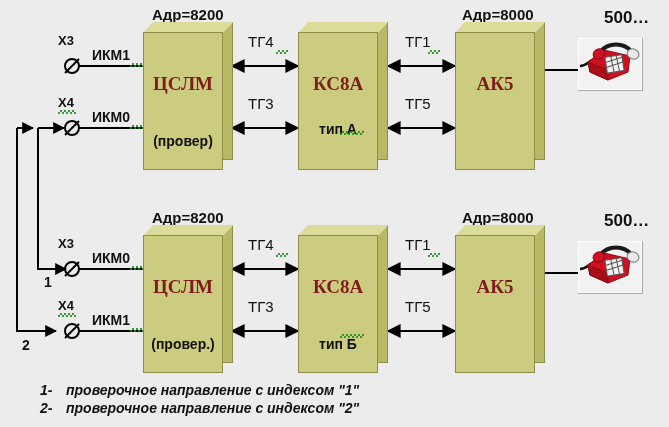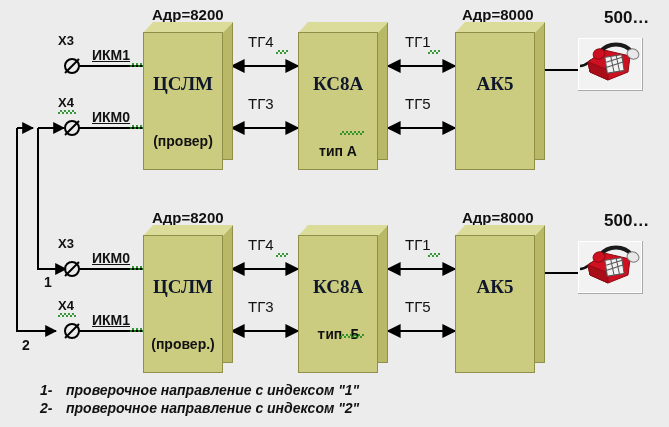--- a/index.html
+++ b/index.html
@@ -32,34 +32,34 @@
     clip-path:polygon(0 10px,100% 0,100% 100%,0 100%);
   }
   .block .top{
     position:absolute;left:0;top:0;right:0;height:11px;
     background:#dcdc9a;
     box-sizing:border-box;
     clip-path:polygon(0 100%,10px 0,100% 0,calc(100% - 10px) 100%);
   }
   .blk-title{
     font-family:"Liberation Serif", serif;
-    font-weight:bold;font-size:19px;color:#0f172a;
+    font-weight:bold;font-size:19px;color:#7f1d1d;
     position:absolute;left:0;right:0;text-align:center;
   }
   .blk-sub{
     font-family:"Liberation Sans", sans-serif;
     font-weight:bold;font-size:14px;color:#111;
     position:absolute;left:0;right:0;text-align:center;
   }
 
   
   .lbl{position:absolute;white-space:nowrap;color:#111;}
   .addr{font-size:15px;font-weight:bold;}
   .tg{font-size:15px;font-weight:normal;}
-  .ikm{font-size:14px;font-weight:bold;text-decoration:underline;}
+  .ikm{font-size:14px;font-weight:bold;}
   .xlbl{font-size:13px;font-weight:bold;}
   .num{font-size:14px;font-weight:bold;}
   .five{font-size:17px;font-weight:bold;}
 
   
   .sq{
     position:absolute;height:4px;
     background-image:
       radial-gradient(circle at 1px 3px, #1a8a1a 1px, transparent 1.2px),
       radial-gradient(circle at 3px 1px, #1a8a1a 1px, transparent 1.2px);
@@ -178,21 +178,21 @@
 
   <div class="lbl tg" style="left:248px;top:33px;">ТГ4</div>
   <div class="sq" style="left:276px;top:50px;width:12px;"></div>
   <div class="lbl tg" style="left:248px;top:95px;">ТГ3</div>
 
   <div class="block" style="left:298px;top:22px;width:90px;height:148px;">
     <div class="side"></div>
     <div class="top"></div>
     <div class="face">
       <div class="blk-title" style="top:40px;">КС8А</div>
-      <div class="blk-sub" style="top:110px;">тип А</div>
+      <div class="blk-sub" style="top:88px;">тип А</div>
     </div>
   </div>
   <div class="sq" style="left:340px;top:131px;width:24px;"></div>
 
   <div class="lbl tg" style="left:405px;top:33px;">ТГ1</div>
   <div class="sq" style="left:428px;top:50px;width:12px;"></div>
   <div class="lbl tg" style="left:405px;top:95px;">ТГ5</div>
 
   <div class="block" style="left:455px;top:22px;width:90px;height:148px;">
     <div class="side"></div>
@@ -252,21 +252,21 @@
 
   <div class="lbl tg" style="left:248px;top:236px;">ТГ4</div>
   <div class="sq" style="left:276px;top:253px;width:12px;"></div>
   <div class="lbl tg" style="left:248px;top:298px;">ТГ3</div>
 
   <div class="block" style="left:298px;top:225px;width:90px;height:148px;">
     <div class="side"></div>
     <div class="top"></div>
     <div class="face">
       <div class="blk-title" style="top:40px;">КС8А</div>
-      <div class="blk-sub" style="top:91px;font-family:Liberation Mono, monospace;">тип Б</div>
+      <div class="blk-sub" style="top:100px;">тип Б</div>
     </div>
   </div>
   <div class="sq" style="left:340px;top:334px;width:24px;"></div>
 
   <div class="lbl tg" style="left:405px;top:236px;">ТГ1</div>
   <div class="sq" style="left:428px;top:253px;width:12px;"></div>
   <div class="lbl tg" style="left:405px;top:298px;">ТГ5</div>
 
   <div class="block" style="left:455px;top:225px;width:90px;height:148px;">
     <div class="side"></div>

